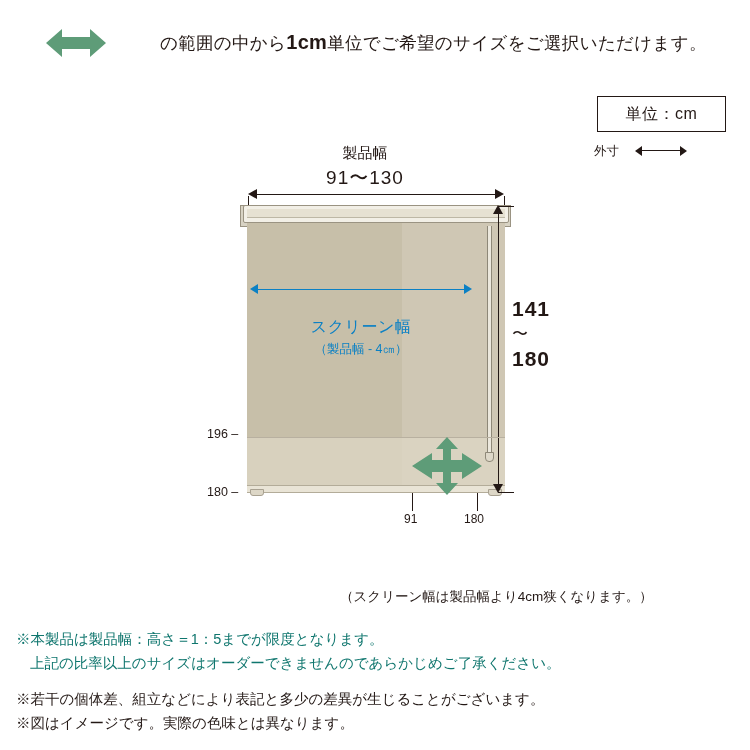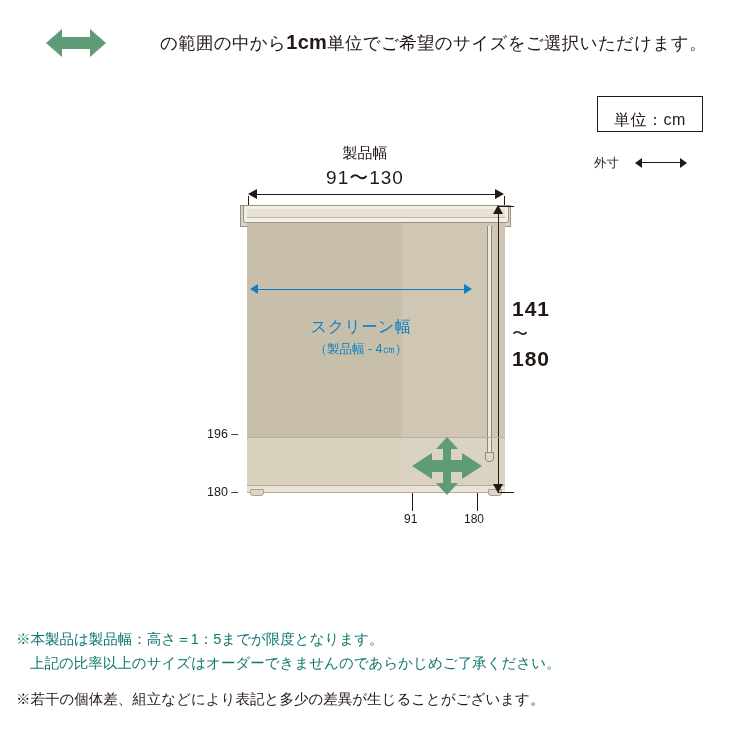--- a/index.html
+++ b/index.html
@@ -45,35 +45,35 @@
   .header-text b {
     font-size: 20px;
     font-weight: bold;
   }
 
   
   .unit-box {
     position: absolute;
     left: 597px;
     top: 96px;
-    width: 106px;
+    width: 129px;
     height: 36px;
     border: 1px solid #231815;
     box-sizing: border-box;
     display: flex;
-    align-items: flex-end;
+    align-items: center;
     justify-content: center;
     font-size: 16px;
     letter-spacing: 0.5px;
     background: #fff;
   }
   .outer-dim {
     position: absolute;
     left: 594px;
-    top: 152px;
+    top: 140px;
     width: 118px;
     height: 22px;
     display: flex;
     align-items: center;
     gap: 16px;
     font-size: 12.5px;
   }
   .outer-dim .mini-arrow {
     position: relative;
     width: 52px;
@@ -457,23 +457,27 @@
   <div class="bot-tick-label" style="left:464px; top:512px;">
     <span>180</span>
   </div>
 
   <div class="four-arrow">
     <svg width="70" height="58" viewBox="0 0 70 58" xmlns="http://www.w3.org/2000/svg">
       <polygon fill="#5e9c78" points="35,0 46,12 39,12 39,23 50,23 50,16 70,29 50,42 50,35 39,35 39,46 46,46 35,58 24,46 31,46 31,35 20,35 20,42 0,29 20,16 20,23 31,23 31,12 24,12"></polygon>
     </svg>
   </div>
 
+  <div class="note-screen">
+    <span>（スクリーン幅は製品幅より4cm狭くなります。）</span>
+  </div>
 
   <div class="note-red">
     <span>※本製品は製品幅：高さ＝1：5までが限度となります。</span>
     <span class="indent">上記の比率以上のサイズはオーダーできませんのであらかじめご了承ください。</span>
   </div>
 
   <div class="note-black">
     <span>※若干の個体差、組立などにより表記と多少の差異が生じることがございます。</span>
+    <span>※図はイメージです。実際の色味とは異なります。</span>
   </div>
 
 </div>
 
 </body></html>

